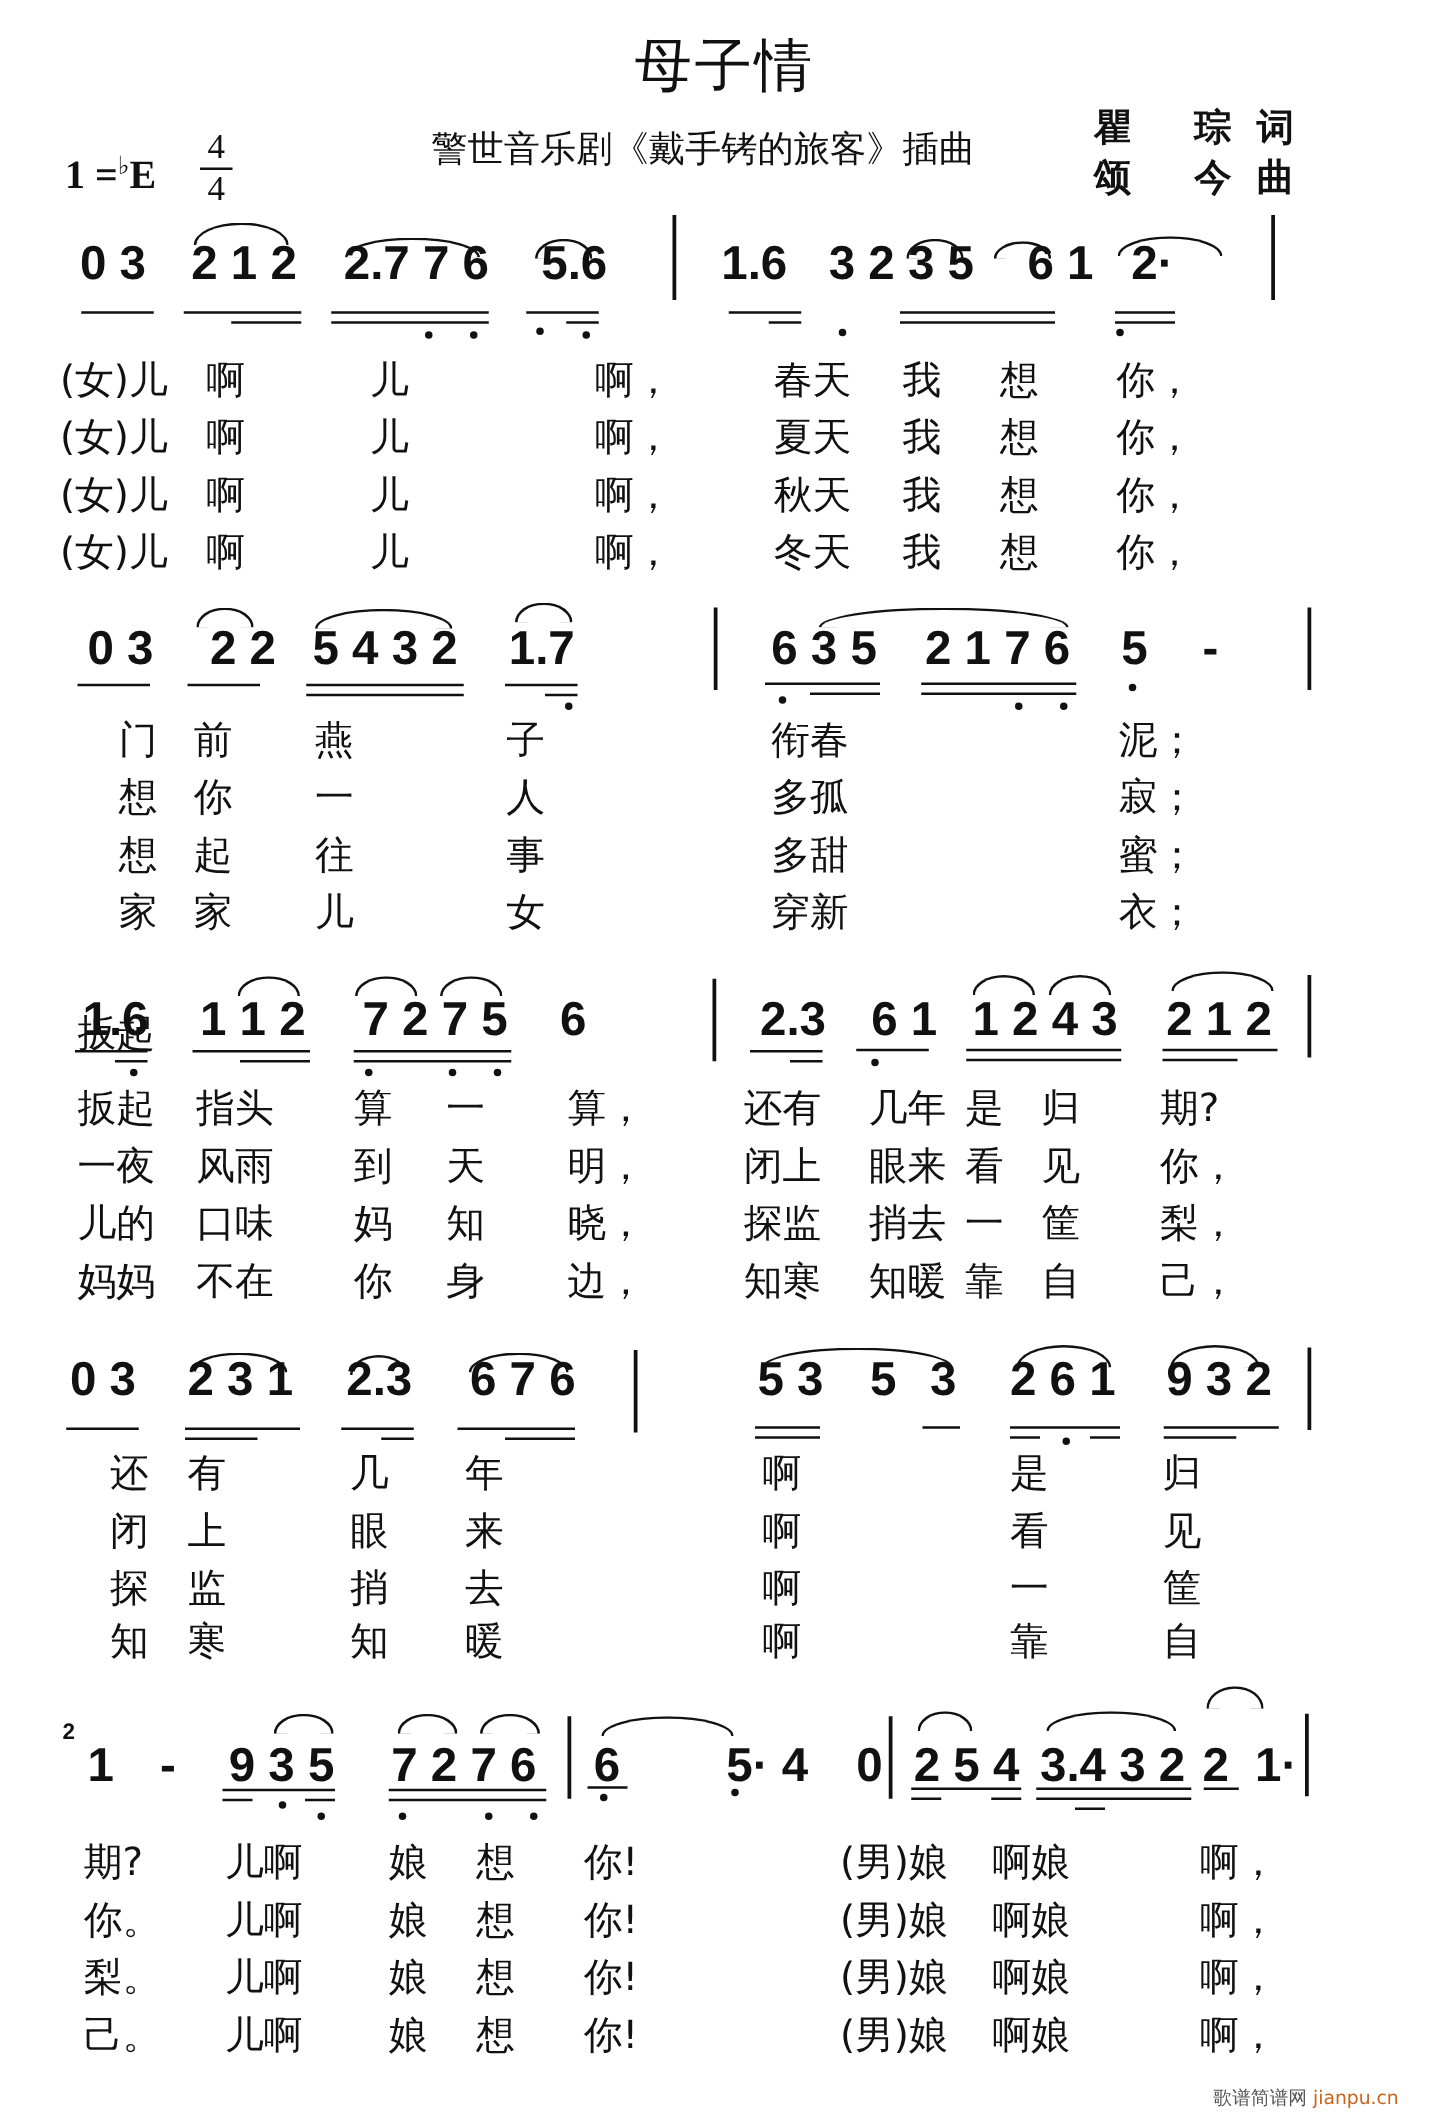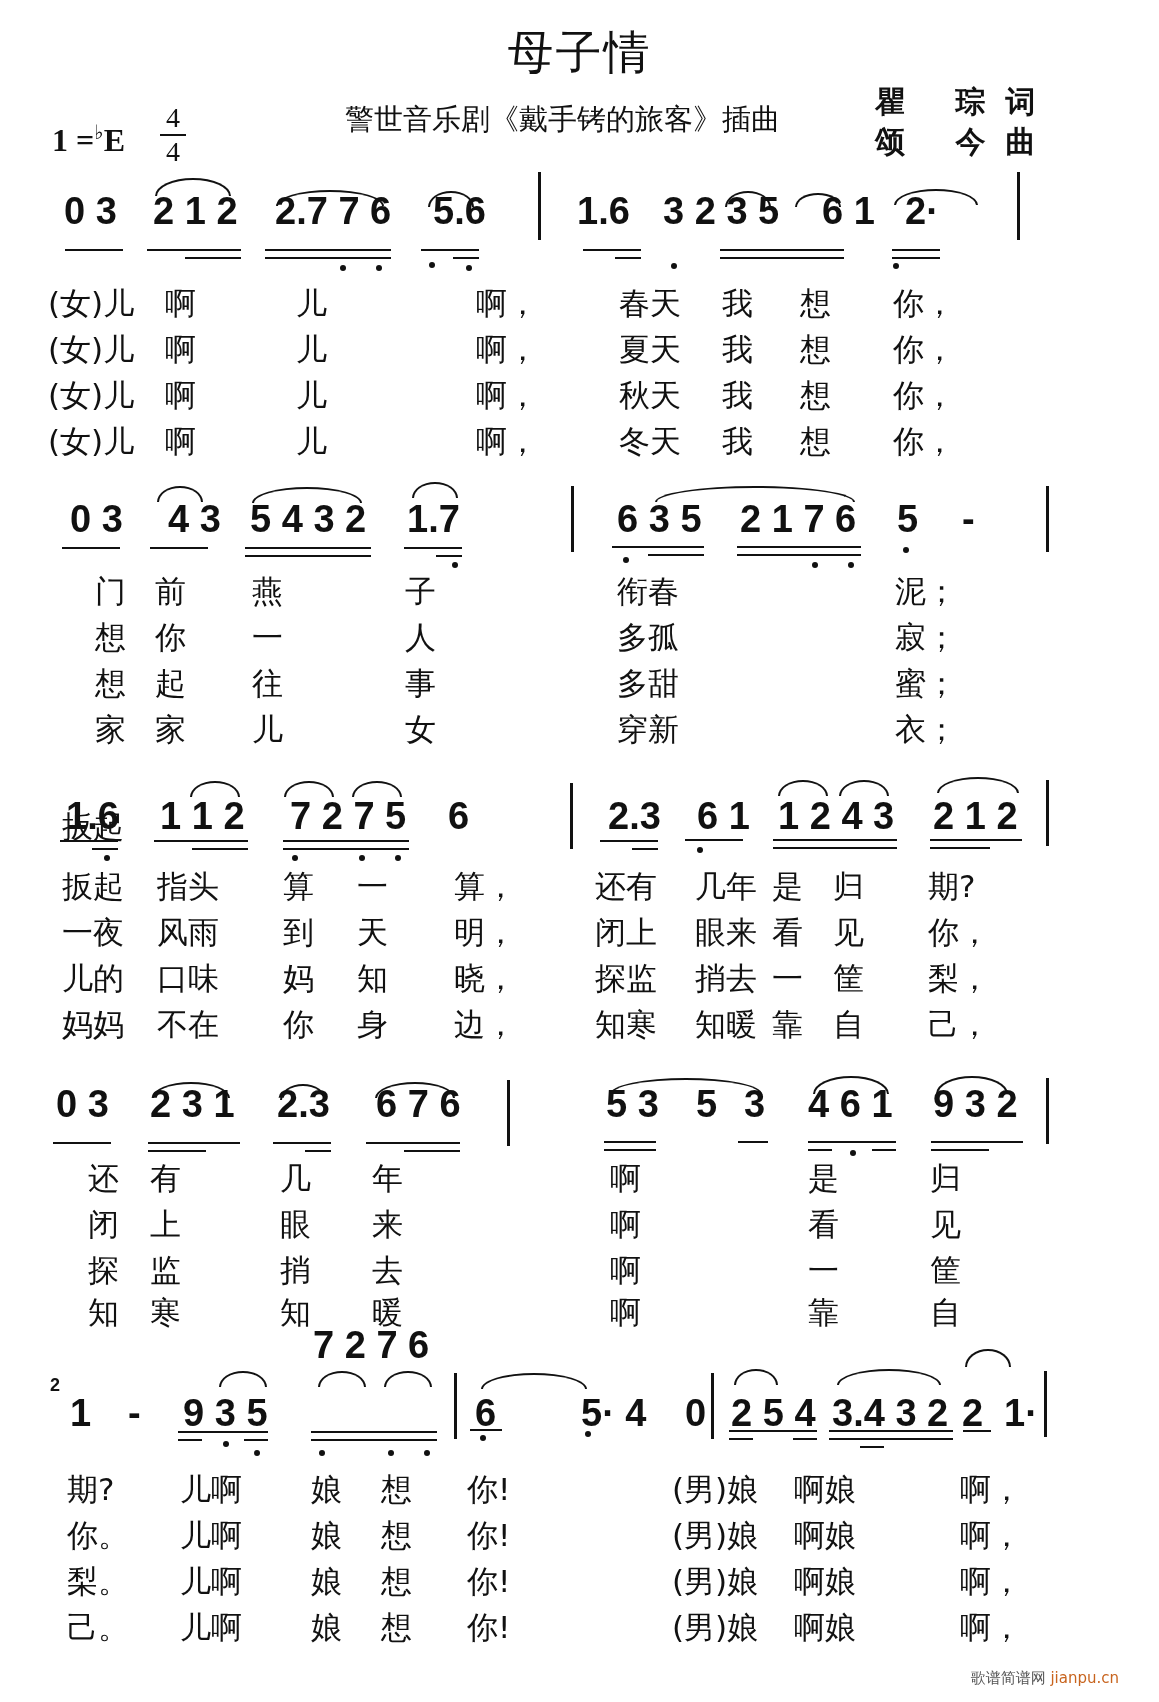--- a/index.html
+++ b/index.html
@@ -114,21 +114,21 @@
     <div class="abs lyr" style="left:476px;top:421px;">啊，</div>
     <div class="abs lyr" style="left:619px;top:421px;">冬天</div>
     <div class="abs lyr" style="left:722px;top:421px;">我</div>
     <div class="abs lyr" style="left:800px;top:421px;">想</div>
     <div class="abs lyr" style="left:893px;top:421px;">你，</div>
   </div>
 </div>
 
 <div>
   <div class="abs notes" style="left:70px;top:498px;">0 3</div>
-  <div class="abs notes" style="left:168px;top:498px;">4 3</div>
+  <div class="abs notes" style="left:168px;top:498px;">2 2</div>
   <div class="abs notes" style="left:250px;top:498px;">5 4 3 2</div>
   <div class="abs notes" style="left:407px;top:498px;">1.7</div>
   <div class="bl" style="left:571px;top:486px;height:66px;"></div>
   <div class="abs notes" style="left:617px;top:498px;">6 3 5</div>
   <div class="abs notes" style="left:740px;top:498px;">2 1 7 6</div>
   <div class="abs notes" style="left:897px;top:498px;">5</div>
   <div class="abs notes" style="left:962px;top:498px;">-</div>
   <div class="bl" style="left:1046px;top:486px;height:66px;"></div>
   <div class="ul" style="left:62px;top:547px;width:58px;"></div>
   <div class="ul" style="left:150px;top:547px;width:58px;"></div>
@@ -274,21 +274,21 @@
 
 <div>
   <div class="abs notes" style="left:56px;top:1083px;">0 3</div>
   <div class="abs notes" style="left:150px;top:1083px;">2 3 1</div>
   <div class="abs notes" style="left:277px;top:1083px;">2.3</div>
   <div class="abs notes" style="left:376px;top:1083px;">6 7 6</div>
   <div class="bl" style="left:507px;top:1080px;height:66px;"></div>
   <div class="abs notes" style="left:606px;top:1083px;">5 3</div>
   <div class="abs notes" style="left:696px;top:1083px;">5</div>
   <div class="abs notes" style="left:744px;top:1083px;">3</div>
-  <div class="abs notes" style="left:808px;top:1083px;">4 6 1</div>
+  <div class="abs notes" style="left:808px;top:1083px;">2 6 1</div>
   <div class="abs notes" style="left:933px;top:1083px;">9 3 2</div>
   <div class="bl" style="left:1046px;top:1078px;height:66px;"></div>
   <div class="ul" style="left:53px;top:1142px;width:58px;"></div>
   <div class="ul" style="left:148px;top:1142px;width:92px;"></div>
     <div class="ul" style="left:148px;top:1150px;width:58px;"></div>
   <div class="ul" style="left:273px;top:1142px;width:58px;"></div>
     <div class="ul" style="left:305px;top:1150px;width:26px;"></div>
   <div class="ul" style="left:366px;top:1142px;width:94px;"></div>
     <div class="ul" style="left:404px;top:1150px;width:56px;"></div>
   <div class="ul" style="left:604px;top:1141px;width:52px;"></div>
@@ -342,21 +342,21 @@
     <div class="abs lyr" style="left:808px;top:1292px;">靠</div>
     <div class="abs lyr" style="left:930px;top:1292px;">自</div>
   </div>
 </div>
 
 <div>
   <div class="abs" style="left:50px;top:1375px;font-size:18px;font-weight:bold;font-family:'Liberation Sans',sans-serif;">2</div>
   <div class="abs notes" style="left:70px;top:1392px;">1</div>
   <div class="abs notes" style="left:128px;top:1392px;">-</div>
   <div class="abs notes" style="left:183px;top:1392px;">9 3 5</div>
-  <div class="abs notes" style="left:313px;top:1324px;">7 2 7 6</div>
+  <div class="abs notes" style="left:313px;top:1392px;">7 2 7 6</div>
   <div class="bl" style="left:454px;top:1373px;height:66px;"></div>
   <div class="abs notes" style="left:475px;top:1392px;">6</div>
   <div class="abs notes" style="left:581px;top:1392px;">5· 4</div>
   <div class="abs notes" style="left:685px;top:1392px;">0</div>
   <div class="bl" style="left:711px;top:1373px;height:66px;"></div>
   <div class="abs notes" style="left:731px;top:1392px;">2 5 4</div>
   <div class="abs notes" style="left:832px;top:1392px;">3.4 3 2</div>
   <div class="abs notes" style="left:962px;top:1392px;">2</div>
   <div class="abs notes" style="left:1004px;top:1392px;">1·</div>
   <div class="bl" style="left:1044px;top:1371px;height:66px;"></div>

